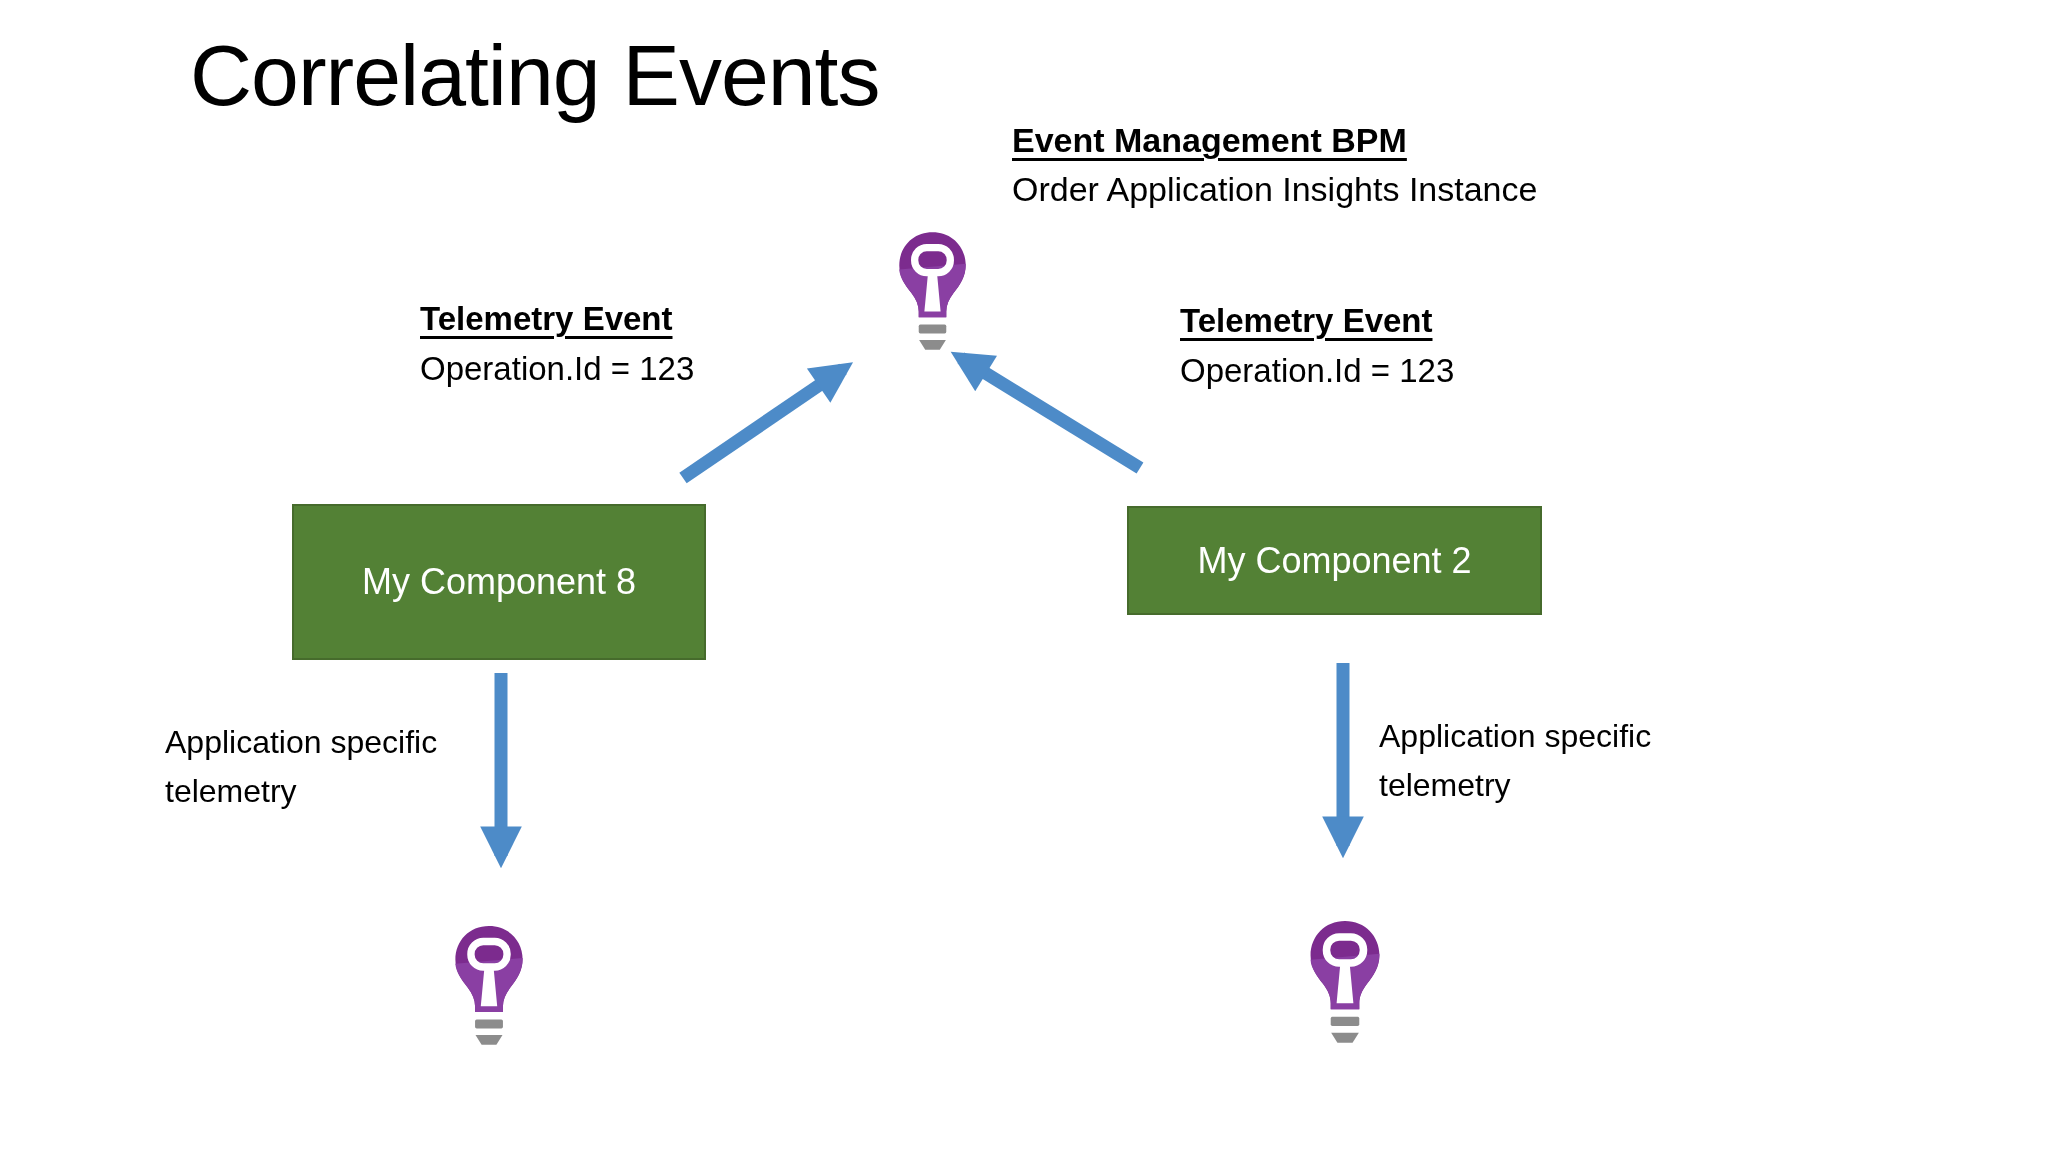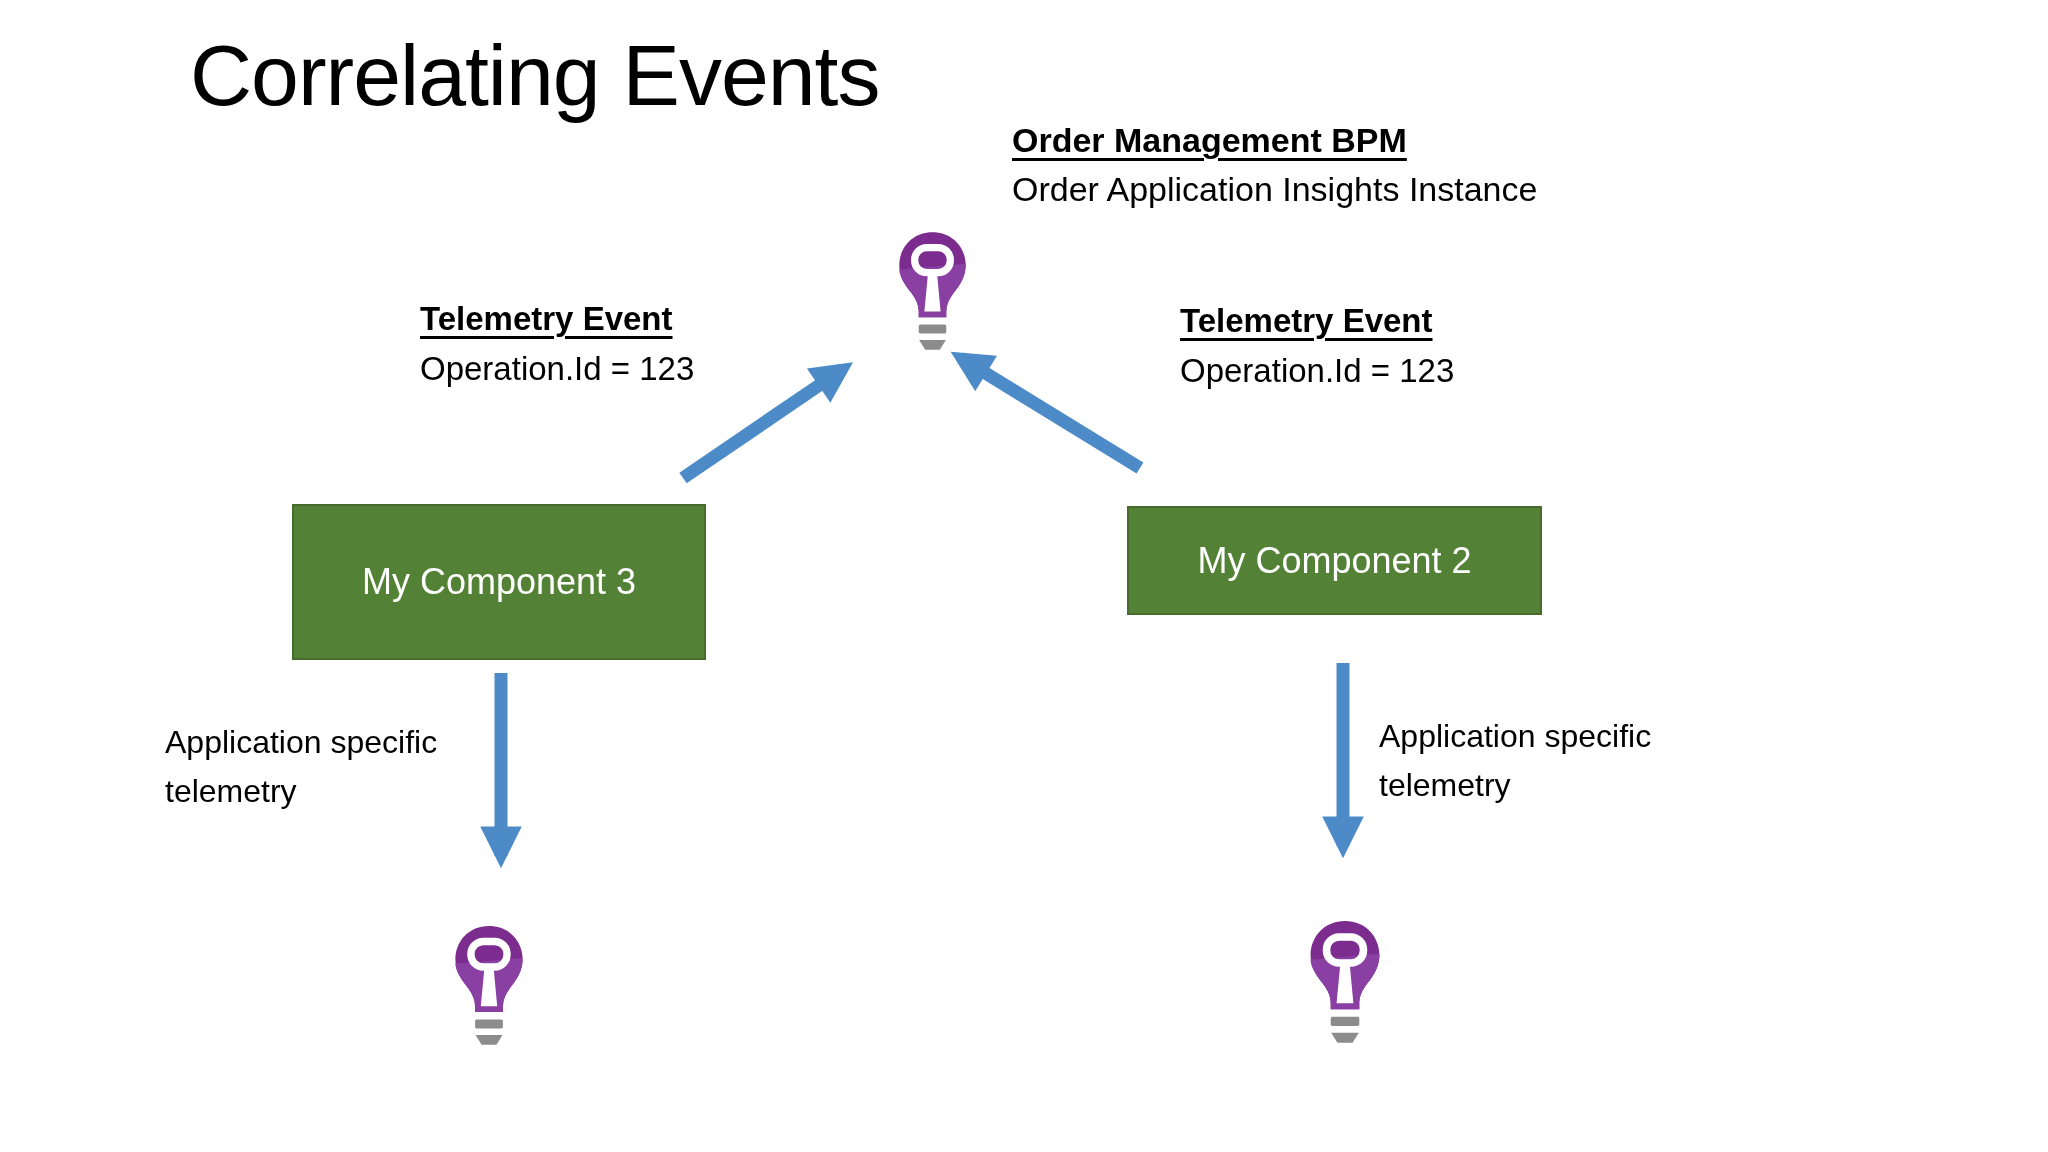--- a/index.html
+++ b/index.html
@@ -76,40 +76,40 @@
       <path d="M0,0 L12,6 L0,12 Z" fill="#4d8bc8"></path>
     </marker>
   </defs>
 </svg>
 
 <div class="slide">
 
   <div class="abs slide-title">Correlating Events</div>
 
   <div class="abs shared-label">
-    <div class="bold-underline">Order Management BPM</div>
+    <div class="bold-underline">Event Management BPM</div>
     <div>Order Application Insights Instance</div>
   </div>
 
   <svg class="abs bulb-shared" viewBox="0 0 100 152">
     <use href="#ai-bulb"></use>
   </svg>
 
   <div class="abs telemetry-label telemetry-left">
     <div class="bold-underline">Telemetry Event</div>
     <div>Operation.Id = 123</div>
   </div>
 
   <div class="abs telemetry-label telemetry-right">
     <div class="bold-underline">Telemetry Event</div>
     <div>Operation.Id = 123</div>
   </div>
 
   <div class="abs component component-1">
-    <span>My Component 3</span>
+    <span>My Component 8</span>
   </div>
 
   <div class="abs component component-2">
     <span>My Component 2</span>
   </div>
 
   <div class="abs app-telemetry app-left">
     <div>Application specific</div>
     <div>telemetry</div>
   </div>

